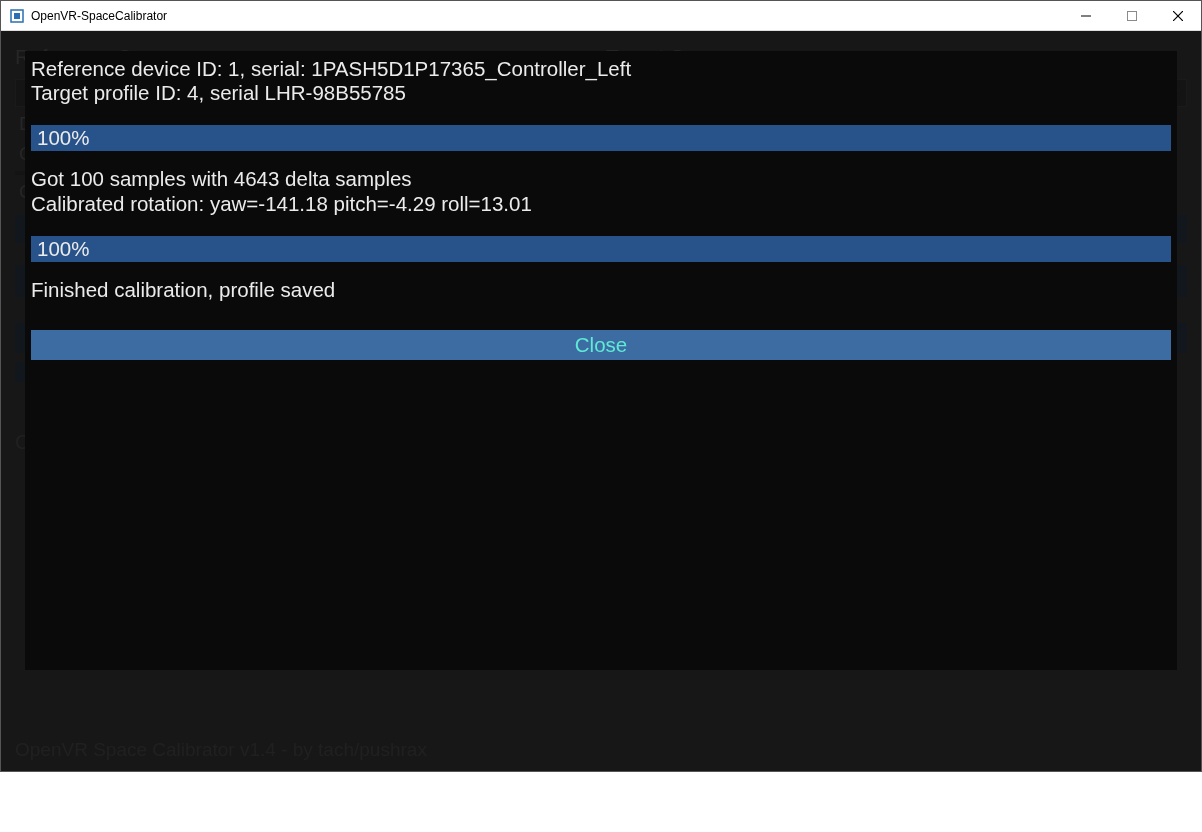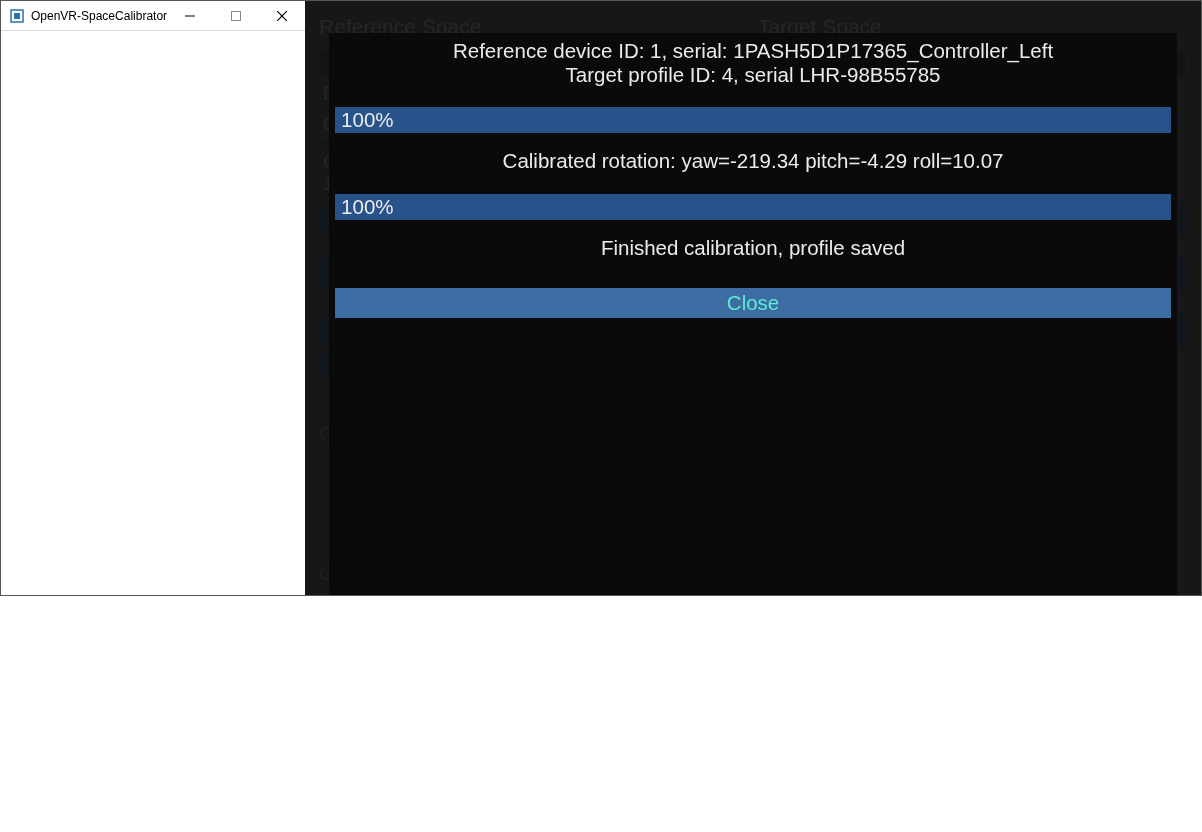--- a/index.html
+++ b/index.html
@@ -1,18 +1,18 @@
 <!DOCTYPE html>
 <html><head>
 <meta charset="utf-8">
 <style>
   * { box-sizing: border-box; margin: 0; padding: 0; }
   html, body { width: 1202px; height: 832px; overflow: hidden; font-family: "Segoe UI", Arial, sans-serif; background: #fff; }
   
-  .window { width: 1202px; height: 596px; border: 1px solid #555; display: flex; flex-direction: row; background: #fff; }
+  .window { width: 1202px; height: 772px; border: 1px solid #555; display: flex; flex-direction: column; background: #fff; }
   
   .titlebar { height: 30px; display: flex; align-items: center; background: #fff; border-bottom: 1px solid #ddd; }
   .titlebar-icon { width: 16px; height: 16px; margin: 0 6px 0 8px; display: inline-flex; align-items: center; justify-content: center; }
   .titlebar-title { font-size: 12px; color: #000; flex: 0 0 auto; }
   .titlebar-spacer { flex: 1; }
   .titlebar-btn { width: 46px; height: 30px; display: flex; align-items: center; justify-content: center; color: #000; }
   .titlebar-btn.disabled { color: #8a8a8a; }
   
   .app-body { flex: 1; position: relative; background: #3a3a3a; overflow: hidden; }
   
@@ -35,21 +35,21 @@
   .bg-speed { margin-top: 46px; display:flex; align-items:center; font-size: 20px; color:#5a5a5a;}
   .bg-speed-label { width: 290px; }
   .bg-speed-opts { flex:1; display:flex; }
   .bg-radio-group { flex:1; display:flex; align-items:center; gap:14px; }
   .bg-radio { width:18px; height:18px; border-radius:50%; background:#283b54; }
   .bg-footer { margin-top:auto; font-size: 19px; color:#5a5a5a; }
   
   .dimmer { position:absolute; inset:0; background: rgba(10,10,10,0.72); }
   
   
-  .modal { position: absolute; left: 24px; right: 24px; top: 32px; background: #0a0a0a; color: #ebebeb; padding: 6px 6px 10px 6px; border-radius: 0px; text-align: center; }
+  .modal { position: absolute; left: 24px; right: 24px; top: 20px; background: #0a0a0a; color: #ebebeb; padding: 6px 6px 10px 6px; border-radius: 0px; }
   .m-text { font-size: 20.5px; line-height: 1.18; white-space: pre-wrap; }
   .m-progress { height: 26px; background: #28538a; color: #ebebeb; font-size: 20.5px; display:flex; align-items:center; padding:0 6px; margin: 20px 0 16px 0; }
   .m-close { height: 30px; background: #3d6ca3; color: #5eead4; font-size: 20.5px; display:flex; align-items:center; justify-content:center; margin-top: 28px; cursor:pointer; }
   .m-spacer { height: 300px; }
 </style>
 </head>
 <body>
 
 <div class="window">
 
@@ -152,21 +152,22 @@
     </div>
 
     <div class="dimmer"></div>
 
     <div class="modal">
       <div class="m-text">Reference device ID: 1, serial: 1PASH5D1P17365_Controller_Left</div>
       <div class="m-text">Target profile ID: 4, serial LHR-98B55785</div>
       <div class="m-progress">
           <span>100%</span>
         </div>
-      <div class="m-text">Calibrated rotation: yaw=-219.34 pitch=-4.29 roll=10.07</div>
+      <div class="m-text">Got 100 samples with 4643 delta samples</div>
+      <div class="m-text">Calibrated rotation: yaw=-141.18 pitch=-4.29 roll=13.01</div>
       <div class="m-progress">
           <span>100%</span>
         </div>
       <div class="m-text">Finished calibration, profile saved</div>
       <div class="m-close">
           <span>Close</span>
         </div>
       <div class="m-spacer"></div>
     </div>
 

